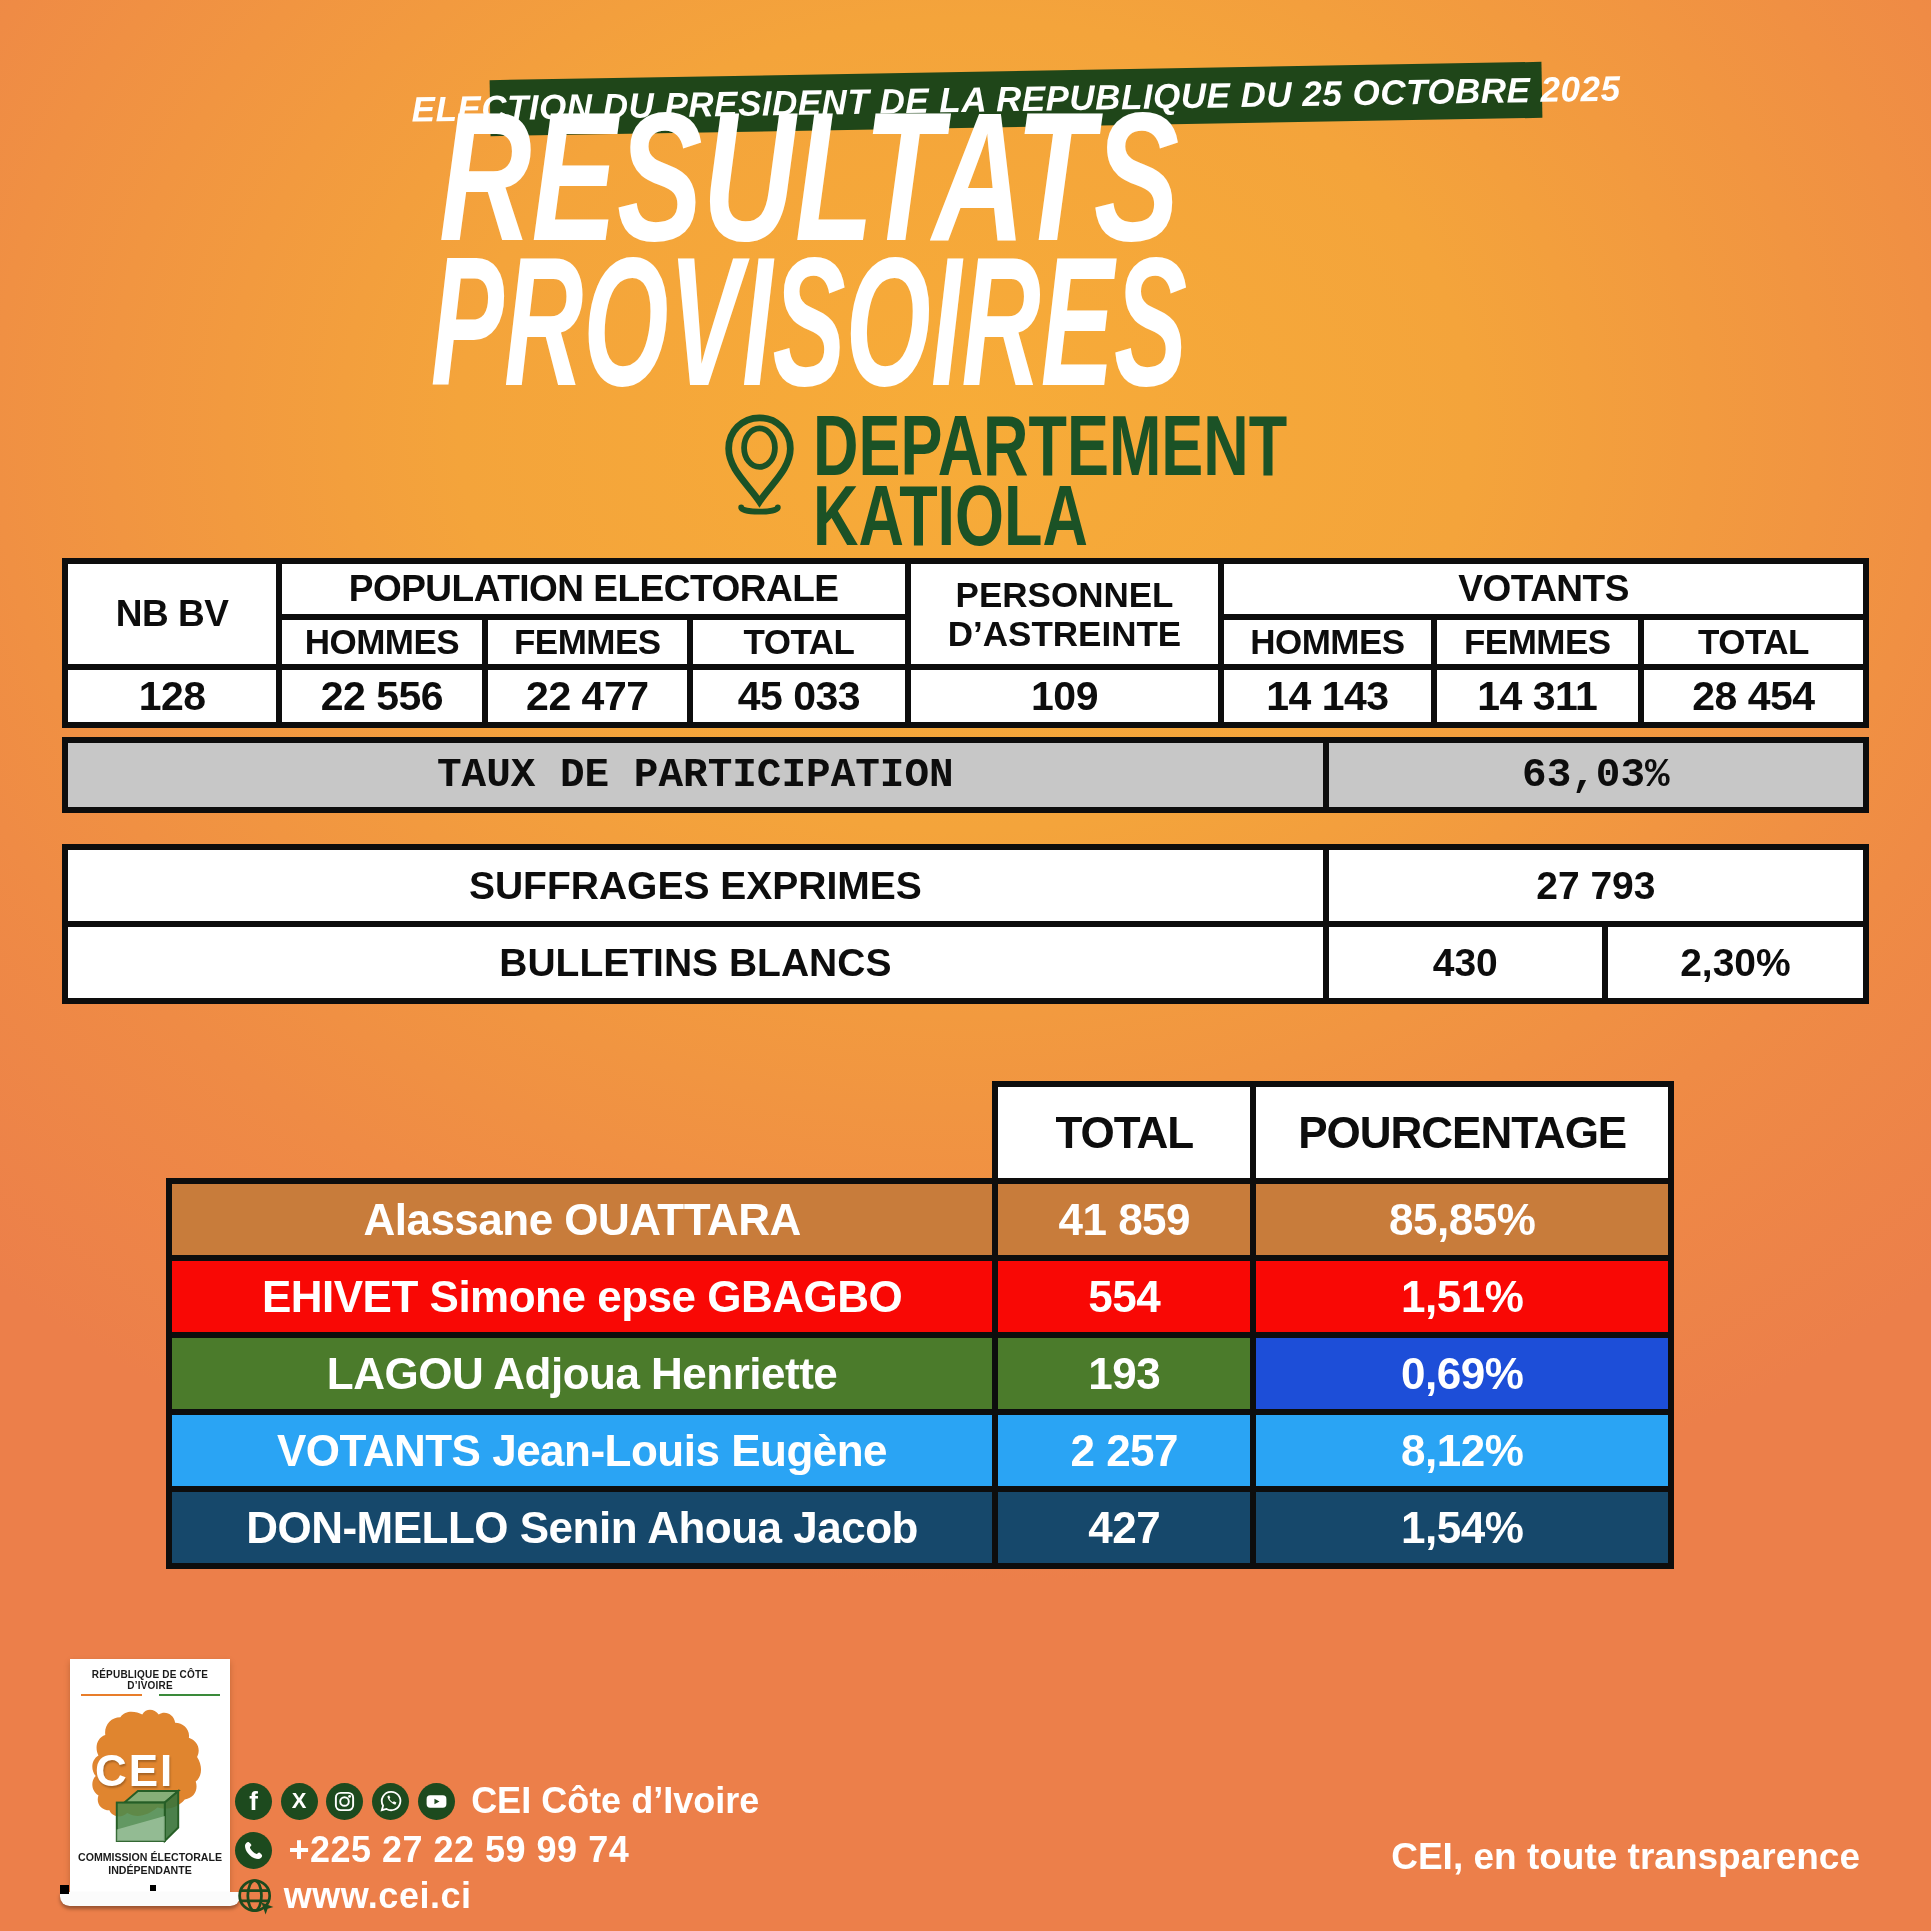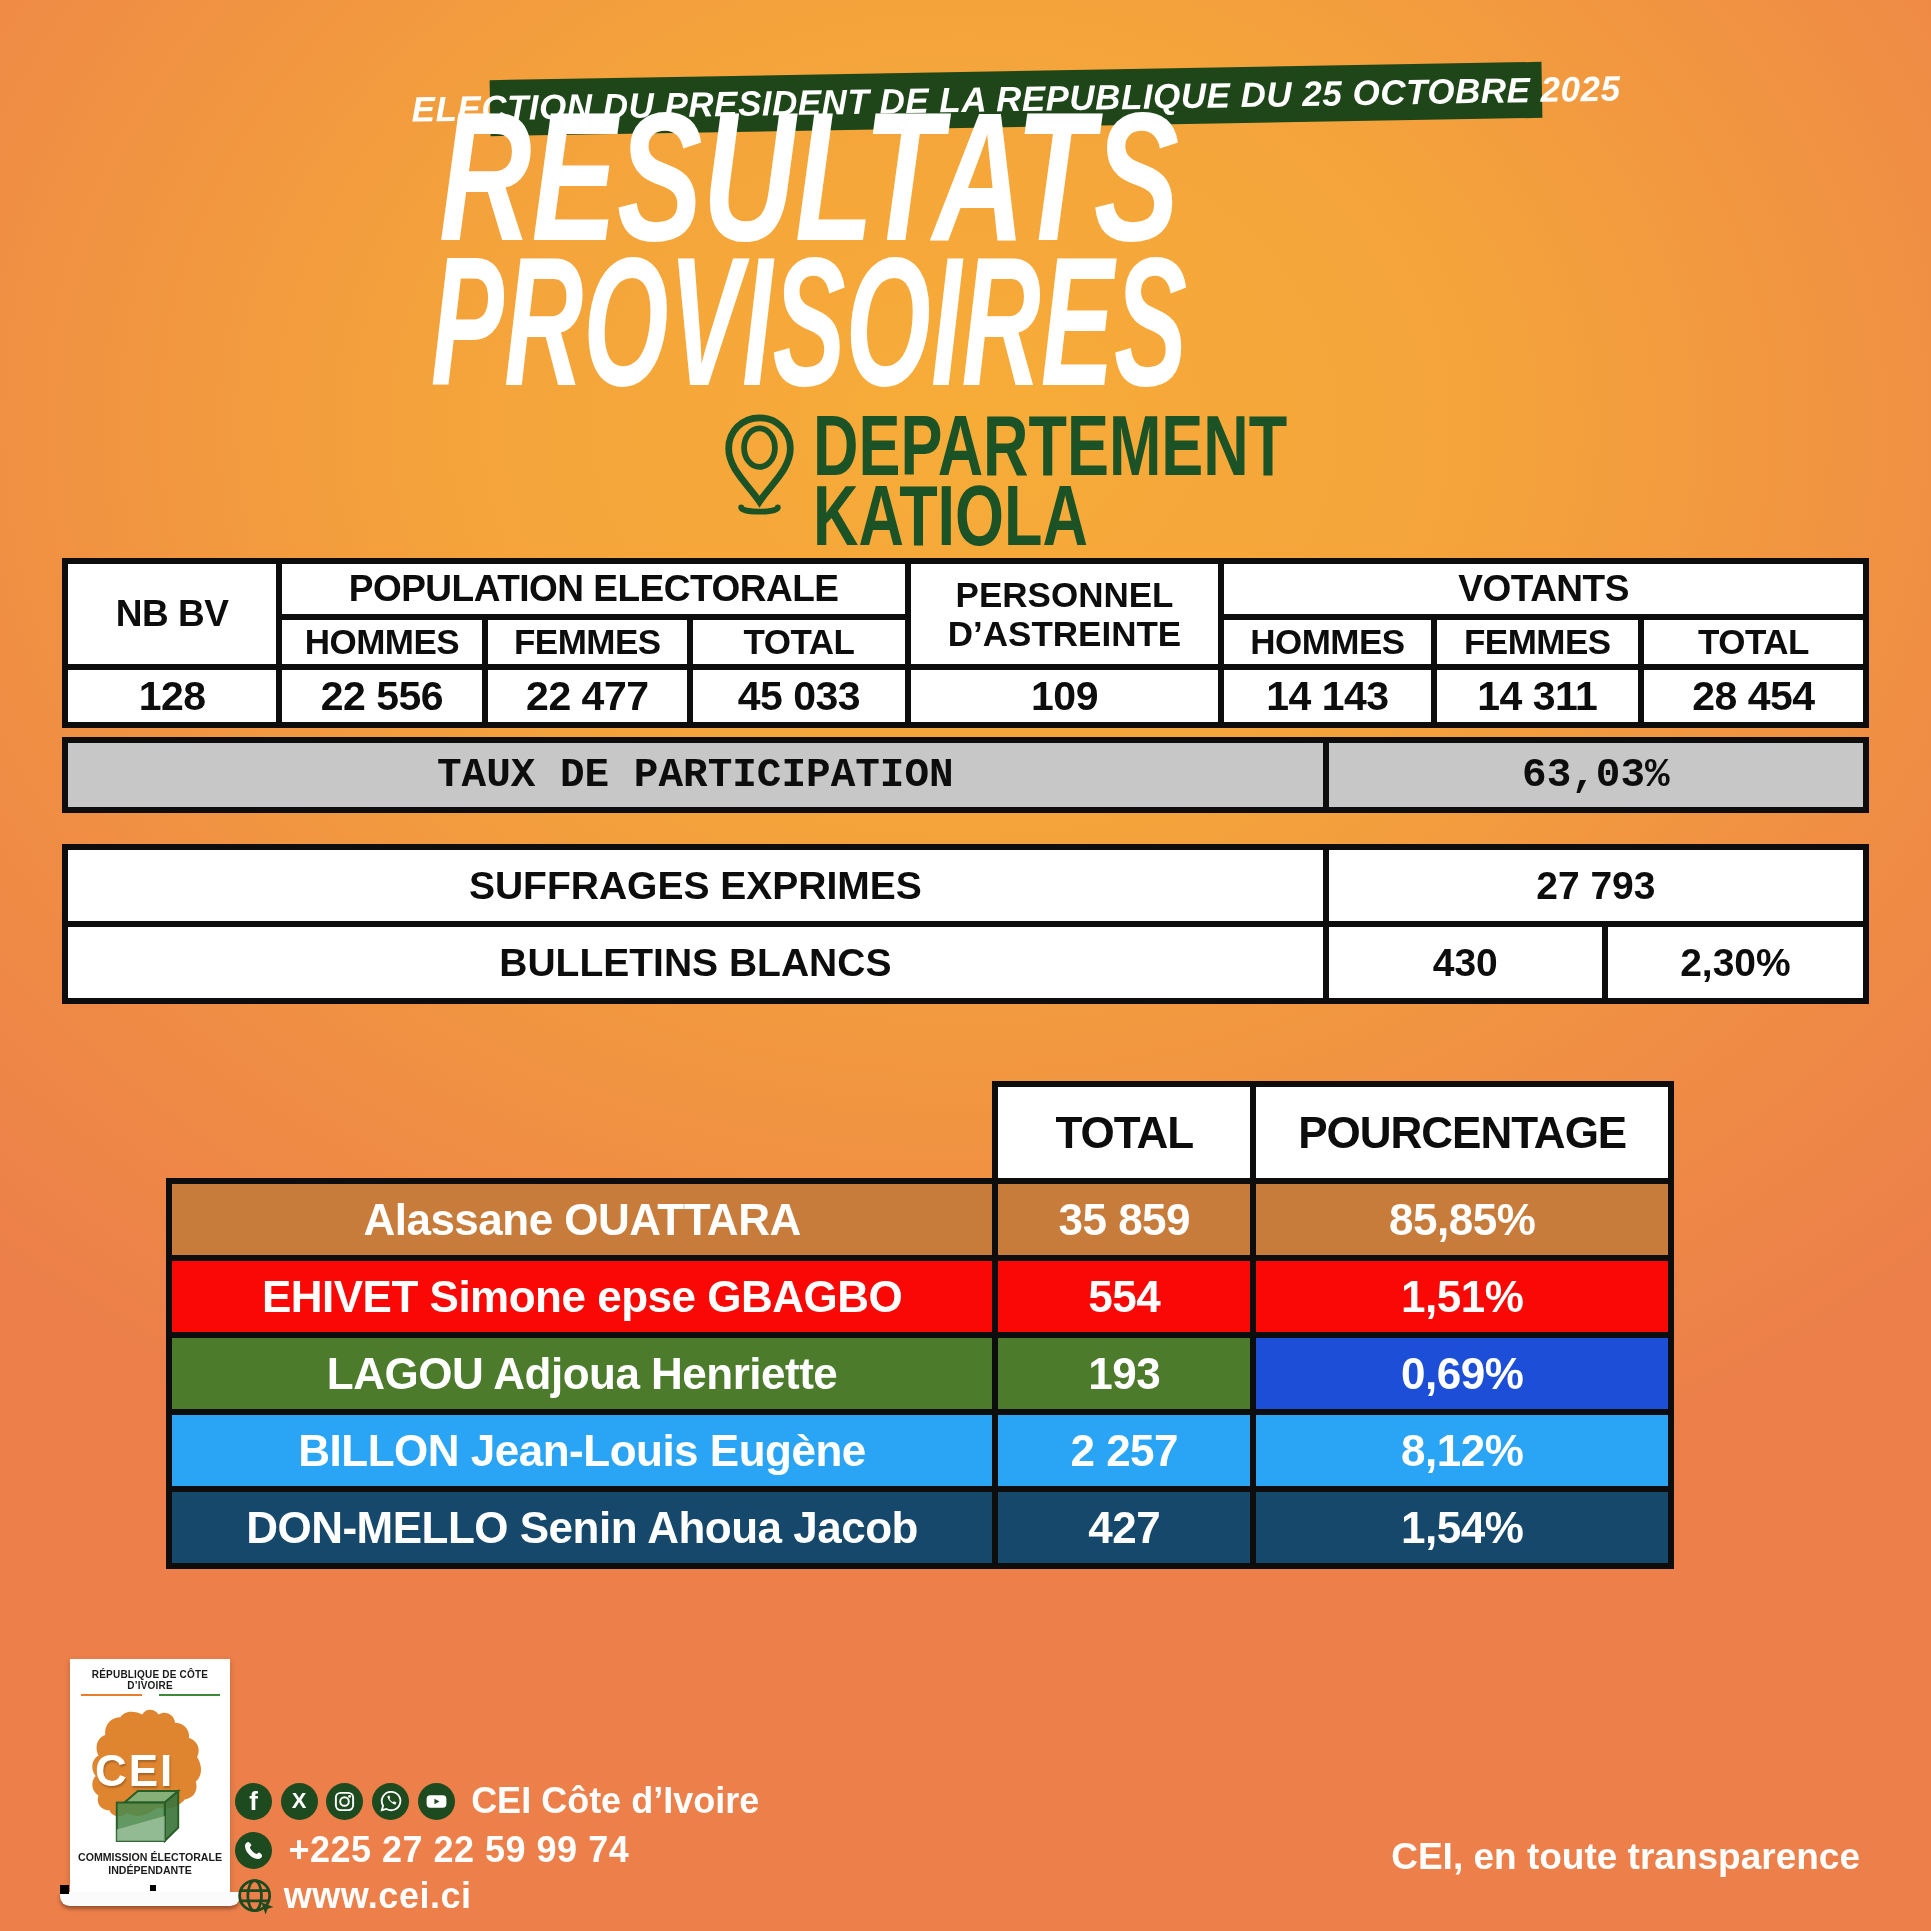--- a/index.html
+++ b/index.html
@@ -204,35 +204,35 @@
       <col style="width:27.8%">
     </colgroup>
   <tbody>
       <tr style="height:97px">
     <td class="spacer"></td>
     <th>TOTAL</th>
     <th>POURCENTAGE</th>
   </tr>
   <tr style="height:77px">
     <td style="background-color: rgb(200, 124, 59);">Alassane OUATTARA</td>
-    <td style="background-color: rgb(200, 124, 59);">35 859</td>
+    <td style="background-color: rgb(200, 124, 59);">41 859</td>
     <td style="background-color: rgb(200, 124, 59);">85,85%</td>
   </tr>
   <tr style="height:77px">
     <td style="background-color: rgb(249, 8, 5);">EHIVET Simone epse GBAGBO</td>
     <td style="background-color: rgb(249, 8, 5);">554</td>
     <td style="background-color: rgb(249, 8, 5);">1,51%</td>
   </tr>
   <tr style="height:77px">
     <td style="background-color: rgb(75, 123, 43);">LAGOU Adjoua Henriette</td>
     <td style="background-color: rgb(75, 123, 43);">193</td>
     <td style="background-color: #1d4ed8;">0,69%</td>
   </tr>
   <tr style="height:77px">
-    <td style="background-color: rgb(42, 164, 244);">BILLON Jean-Louis Eugène</td>
+    <td style="background-color: rgb(42, 164, 244);">VOTANTS Jean-Louis Eugène</td>
     <td style="background-color: rgb(42, 164, 244);">2 257</td>
     <td style="background-color: rgb(42, 164, 244);">8,12%</td>
   </tr>
   <tr style="height:77px">
     <td style="background-color: rgb(22, 72, 107);">DON-MELLO Senin Ahoua Jacob</td>
     <td style="background-color: rgb(22, 72, 107);">427</td>
     <td style="background-color: rgb(22, 72, 107);">1,54%</td>
   </tr>
 </tbody>
   </table>

